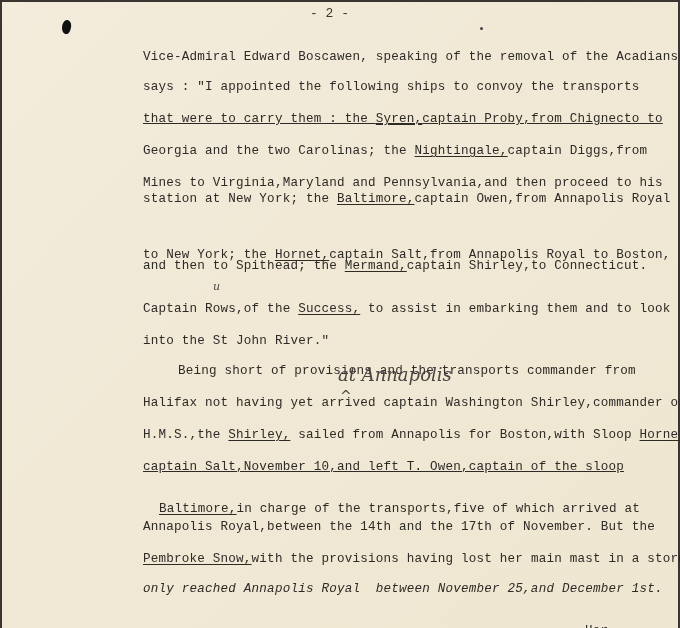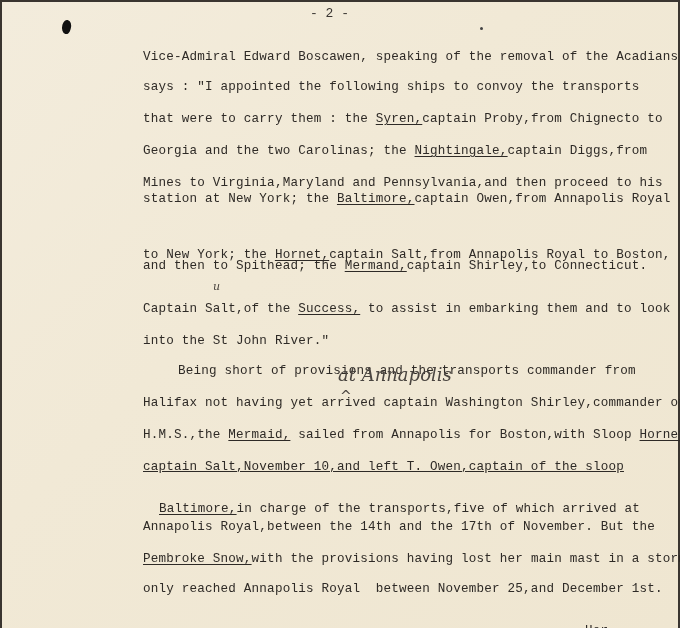--- a/index.html
+++ b/index.html
@@ -43,36 +43,36 @@
 <body>
 
 <div class="page">
   <div class="ink-blot"></div>
   <div class="speck"></div>
   <div class="pagenum">- 2 -</div>
 
   <div id="body-lines">
       <div class="line" style="top: 48px;"><span>Vice-Admiral Edward Boscawen, speaking of the removal of the Acadians,</span></div>
       <div class="line" style="top: 78px;"><span>says : "I appointed the following ships to convoy the transports</span></div>
-      <div class="line" style="top: 110px;"><span>that were to carry them : the </span><span class="u">Syren,</span><span>captain Proby,from Chignecto to</span></div>
+      <div class="line" style="top: 110px; text-decoration: underline;"><span>that were to carry them : the </span><span class="u">Syren,</span><span>captain Proby,from Chignecto to</span></div>
       <div class="line" style="top: 142px;"><span>Georgia and the two Carolinas; the </span><span class="u">Nightingale,</span><span>captain Diggs,from</span></div>
       <div class="line" style="top: 174px;"><span>Mines to Virginia,Maryland and Pennsylvania,and then proceed to his</span></div>
       <div class="line" style="top: 190px;"><span>station at New York; the </span><span class="u">Baltimore,</span><span>captain Owen,from Annapolis Royal</span></div>
       <div class="line" style="top: 246px;"><span>to New York; the </span><span class="u">Hornet,</span><span>captain Salt,from Annapolis Royal to Boston,</span></div>
       <div class="line" style="top: 257px;"><span>and then to Spithead; the </span><span class="u">Mermand,</span><span>captain Shirley,to Connecticut.</span></div>
-      <div class="line" style="top: 300px;"><span>Captain Salt,of the </span><span class="u">Success,</span><span> to assist in embarking them and to look</span></div>
+      <div class="line" style="top: 300px;"><span>Captain Rows,of the </span><span class="u">Success,</span><span> to assist in embarking them and to look</span></div>
       <div class="line" style="top: 332px;"><span>into the St John River."</span></div>
       <div class="line indent" style="top: 362px;"><span>Being short of provisions and the transports commander from</span></div>
       <div class="line" style="top: 394px;"><span>Halifax not having yet arrived captain Washington Shirley,commander of</span></div>
-      <div class="line" style="top: 426px;"><span>H.M.S.,the </span><span class="u">Mermaid,</span><span> sailed from Annapolis for Boston,with Sloop </span><span class="u">Hornet,</span></div>
+      <div class="line" style="top: 426px;"><span>H.M.S.,the </span><span class="u">Shirley,</span><span> sailed from Annapolis for Boston,with Sloop </span><span class="u">Hornet,</span></div>
       <div class="line" style="top: 458px; text-decoration: underline;"><span>captain Salt,November 10,and left T. Owen,captain of the sloop</span></div>
       <div class="line" style="top: 500px; margin-left: 16px;"><span class="u">Baltimore,</span><span>in charge of the transports,five of which arrived at</span></div>
       <div class="line" style="top: 518px; text-align: right;"><span>Annapolis Royal,between the 14th and the 17th of November. But the</span></div>
       <div class="line" style="top: 550px;"><span class="u">Pembroke Snow,</span><span>with the provisions having lost her main mast in a storm</span></div>
-      <div class="line" style="top: 580px;"><span>only reached Annapolis Royal  between November 25,and December 1st.</span></div>
+      <div class="line" style="top: 580px; font-style: italic;"><span>only reached Annapolis Royal  between November 25,and December 1st.</span></div>
     </div>
 
   <div class="hand" style="left:211px; top:278px; font-size:11px;">u</div>
   <div class="hand" style="left:336px; top:362px;">at Annapolis</div>
   <div class="caret" style="left:338px; top:386px;">^</div>
 
   <div class="line" style="left:583px; top:586px;margin-top:36px;">Her</div>
 </div>
 
 </body></html>

